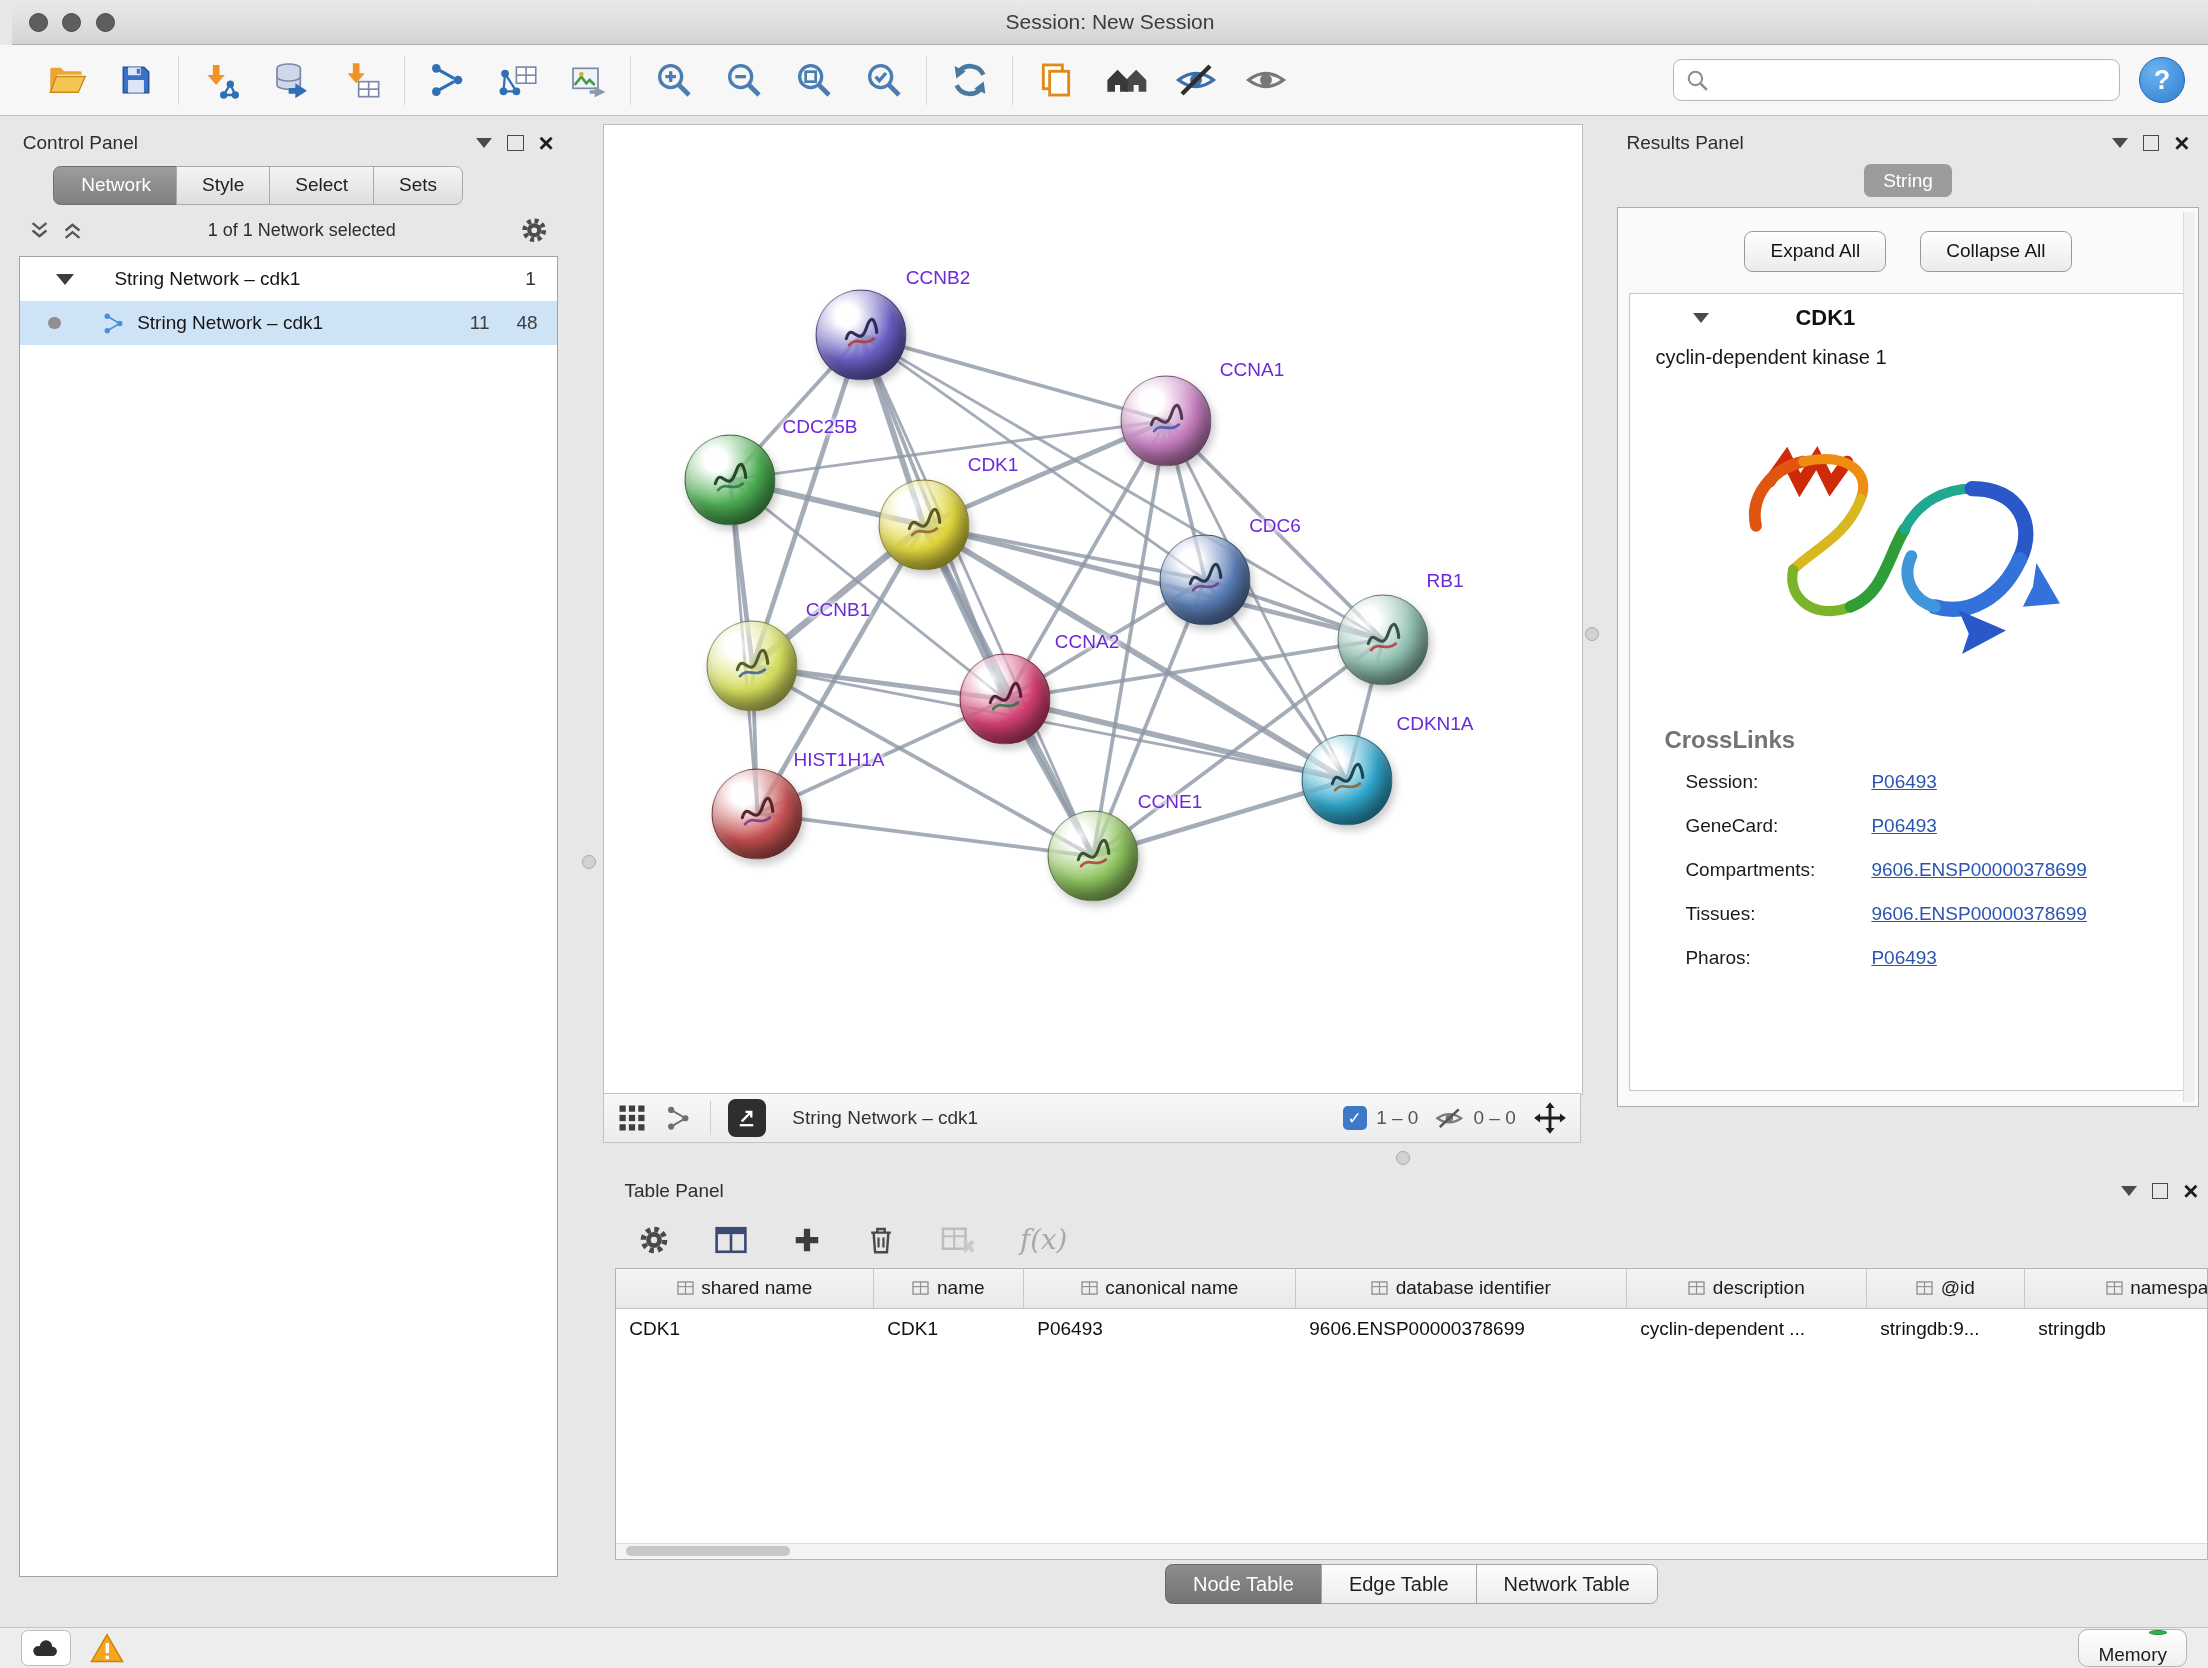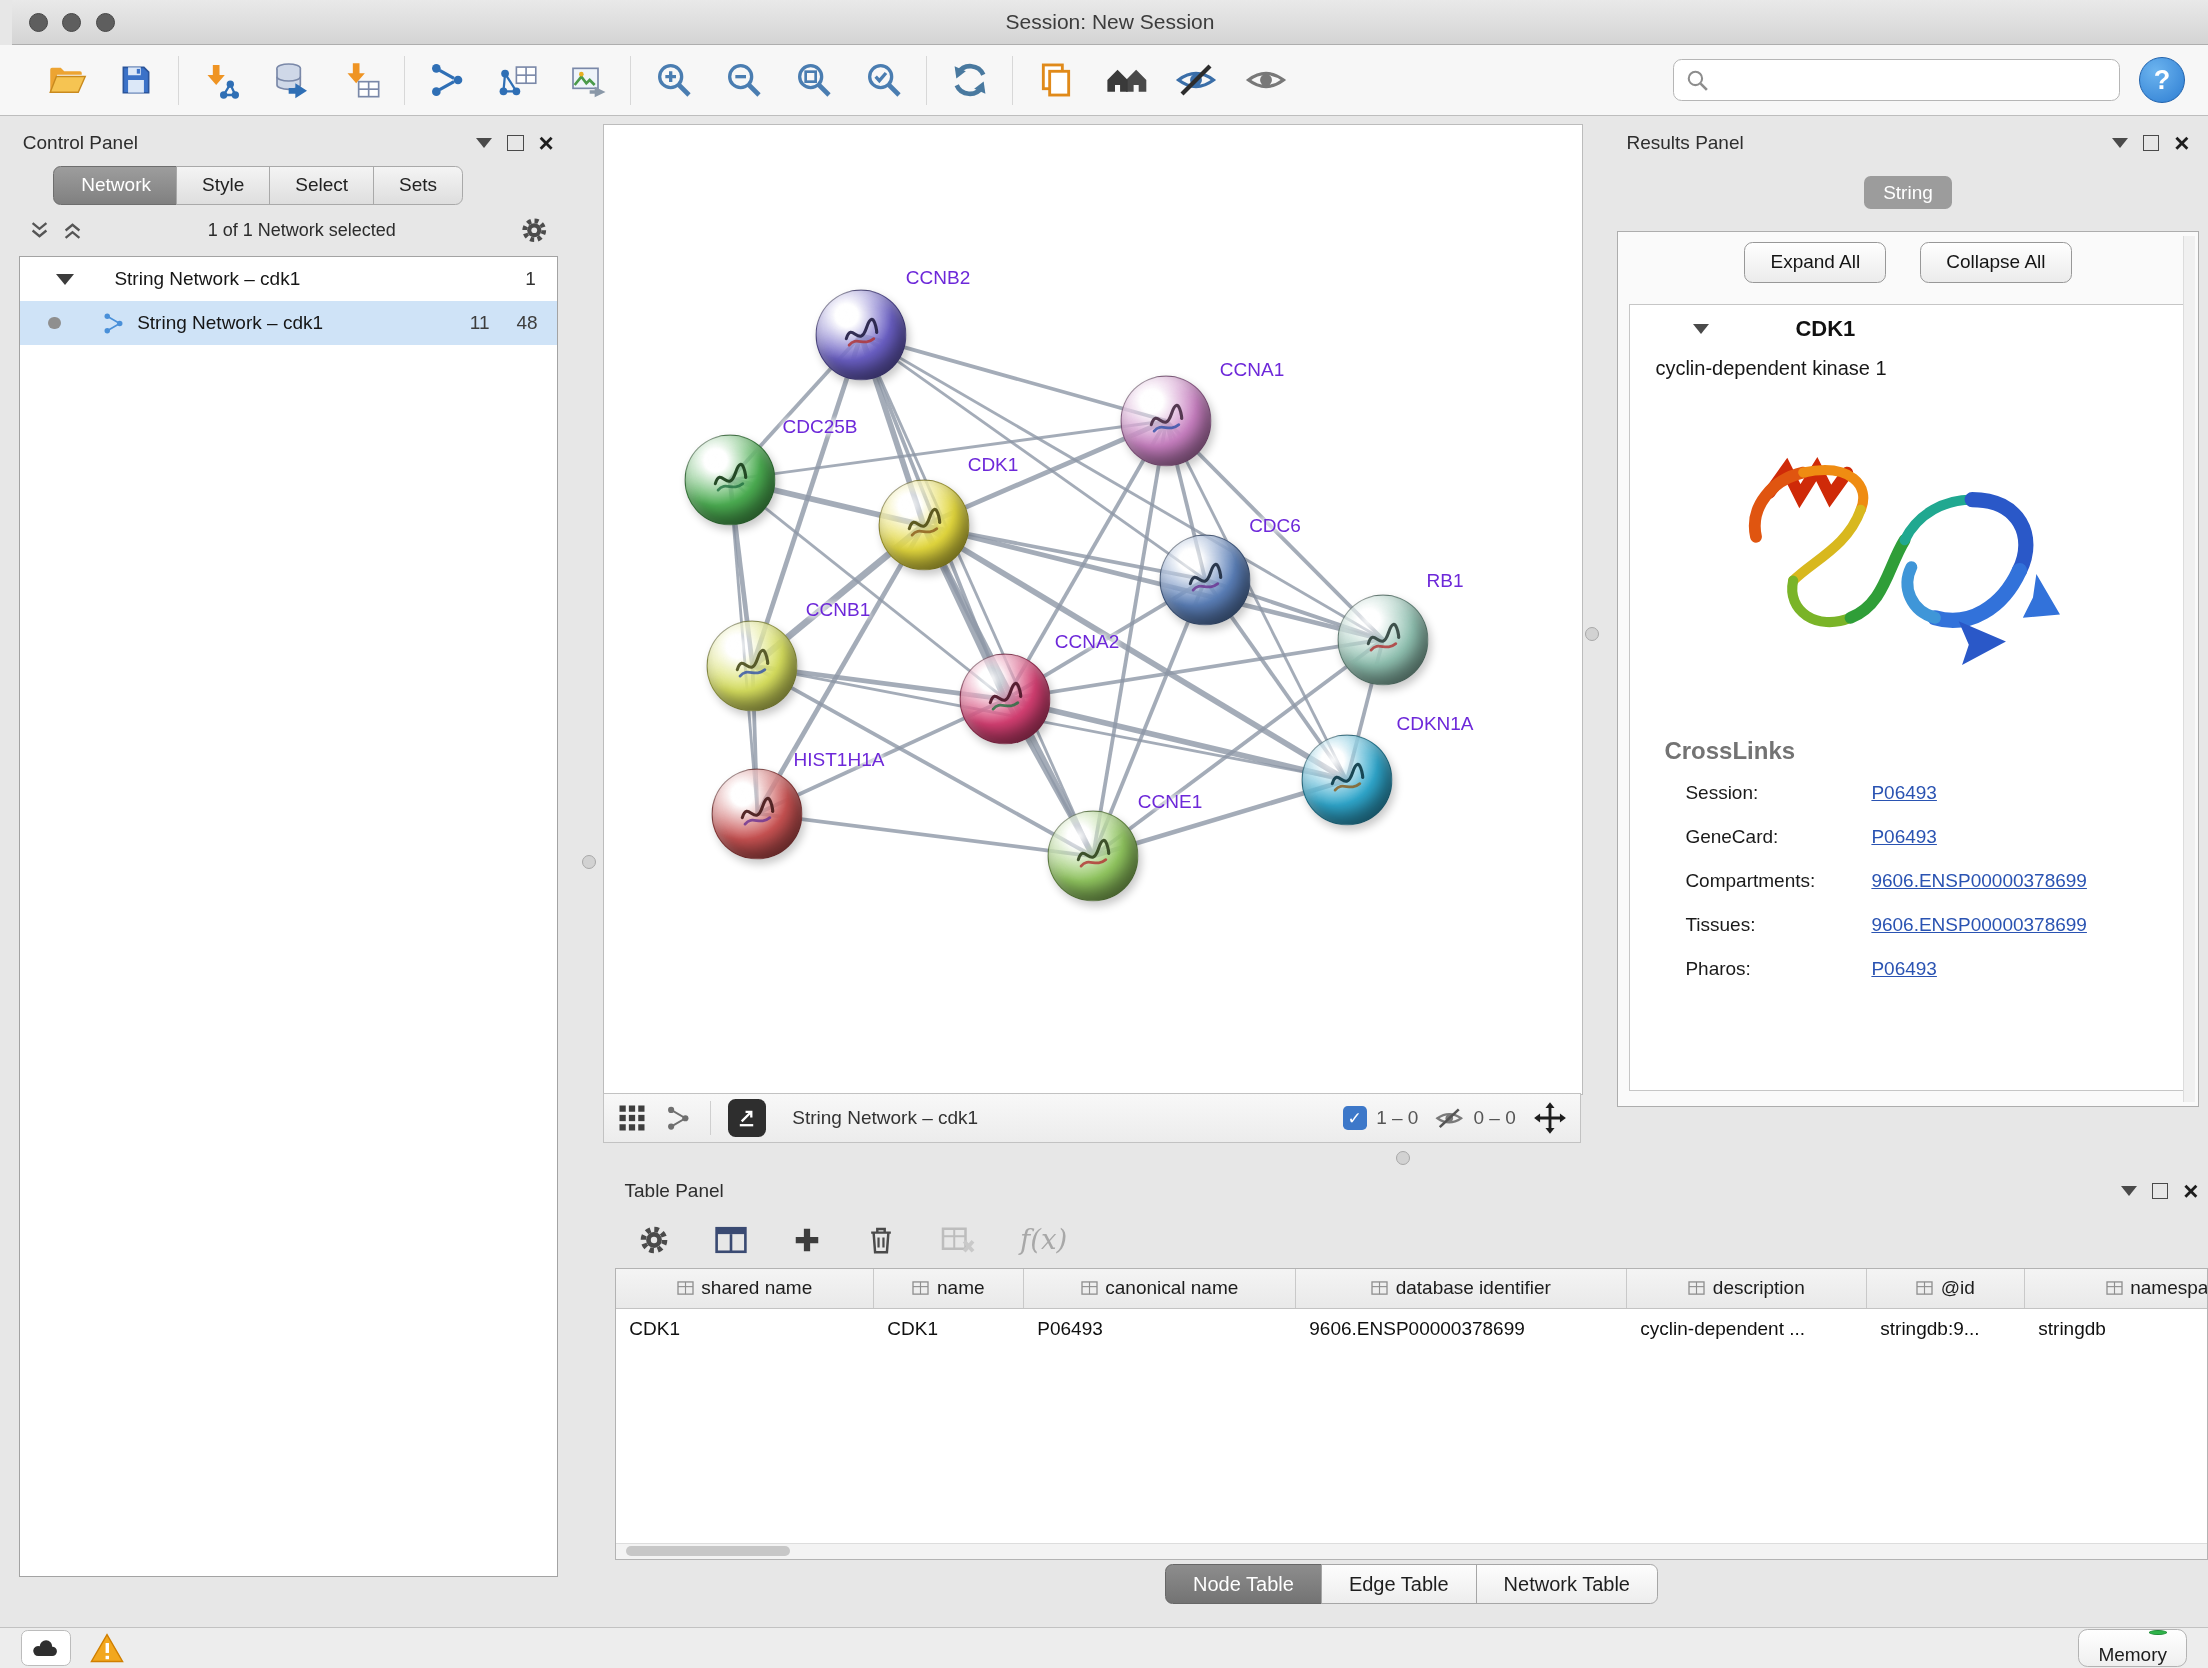--- a/index.html
+++ b/index.html
@@ -72,25 +72,25 @@
   .nt-sep{width:1px;height:34px;background:#cfcfcf;}
   .exportbtn{width:38px;height:38px;border-radius:7.6px;background:#2e2e2e;display:flex;align-items:center;justify-content:center;}
   .counter{display:flex;align-items:center;gap:9.5px;color:#555;}
   .bluecheck{width:24px;height:24px;border-radius:4.8px;background:#3d78c9;display:flex;align-items:center;justify-content:center;
     color:#fff;font-size:17px;font-weight:bold;}
 
   
   .splitdot{position:absolute;width:12.4px;height:12.4px;border-radius:50%;background:#d2d2d2;border:1px solid #a8a8a8;}
 
   
-  .results-panel{position:absolute;left:1617px;top:124px;width:582px;height:983px;display:flex;flex-direction:column;gap:12px;}
+  .results-panel{position:absolute;left:1617px;top:124px;width:582px;height:983px;display:flex;flex-direction:column;}
   .pillrow{display:flex;justify-content:center;margin-top:1.9px;}
   .pill{background:#9c9c9c;color:#fff;font-size:19px;padding:5.7px 19px;border-radius:6.7px;}
   .rp-box{flex:1;margin-top:9.5px;border:1px solid #adadad;background:#fafafa;display:flex;flex-direction:column;position:relative;}
-  .rp-buttons{display:flex;justify-content:center;gap:34px;margin-top:10px;}
+  .rp-buttons{display:flex;justify-content:center;gap:34px;margin-top:23px;}
   .rbtn{background:linear-gradient(#fff,#ebebeb);border:1px solid #989898;border-radius:8.6px;
     font-size:19px;color:#141414;padding:8.6px 25px;}
   .section{flex:1;margin:21px 11.4px 15px 11.4px;border:1px solid #c6c6c6;background:#fff;position:relative;}
   .sec-head{display:flex;align-items:center;height:48px;}
   .sec-head .tri{margin-left:63px;}
   .sec-name{font-size:22px;font-weight:bold;color:#111;margin-left:86px;}
   .sec-desc{font-size:20px;color:#161616;margin:3.8px 0 0 25px;}
   .ribbon{display:block;margin:25px auto 0 auto;}
   .xl-title{font-size:24px;font-weight:bold;color:#737373;margin:28.5px 0 5.7px 34px;}
   .xrow{display:flex;align-items:center;height:44px;padding-left:55px;font-size:19px;}

